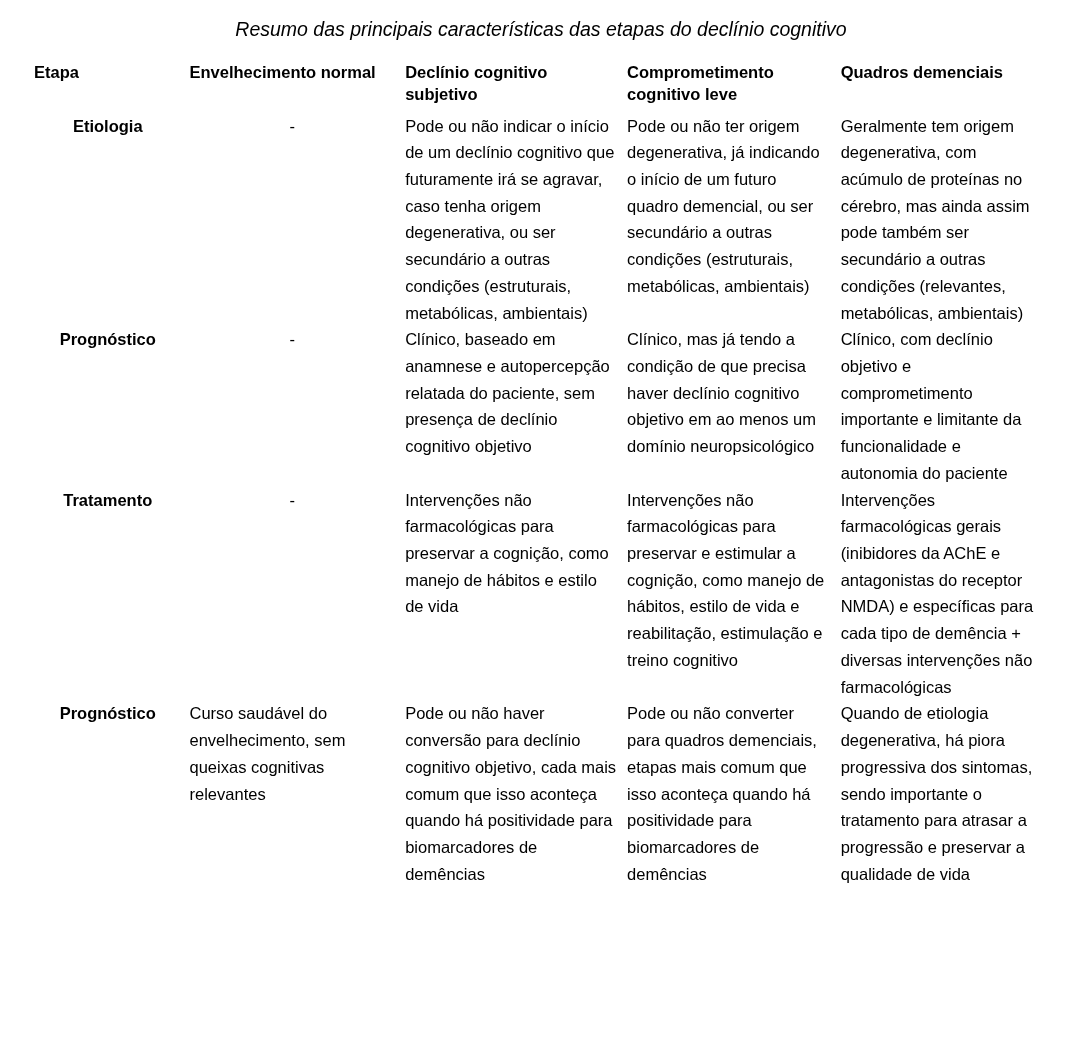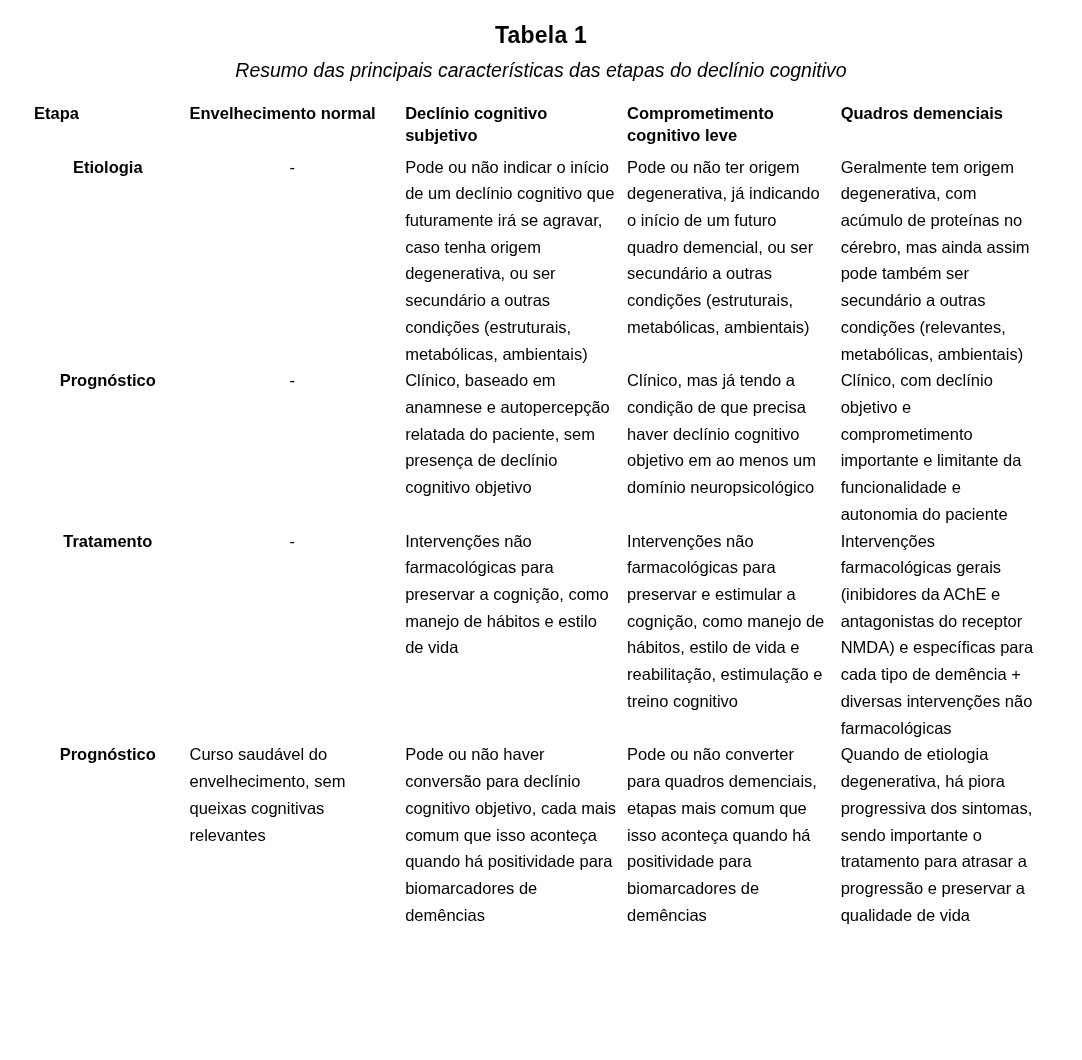--- a/index.html
+++ b/index.html
@@ -71,21 +71,20 @@
   td.cell {
     text-align: left;
     margin-top: 21px;
   }
 </style>
 </head>
 <body>
 
 <div class="page">
 
-  <div class="table-number">Tabela 1</div>
   <div class="table-caption">Resumo das principais características das etapas do declínio cognitivo</div>
 
   <table class="data-table">
     <thead>
       <tr>
         <th class="col-etapa">Etapa</th>
         <th class="col-env">Envelhecimento normal</th>
         <th class="col-dcs">Declínio cognitivo subjetivo</th>
         <th class="col-ccl">Comprometimento cognitivo leve</th>
         <th class="col-dem">Quadros demenciais</th>

